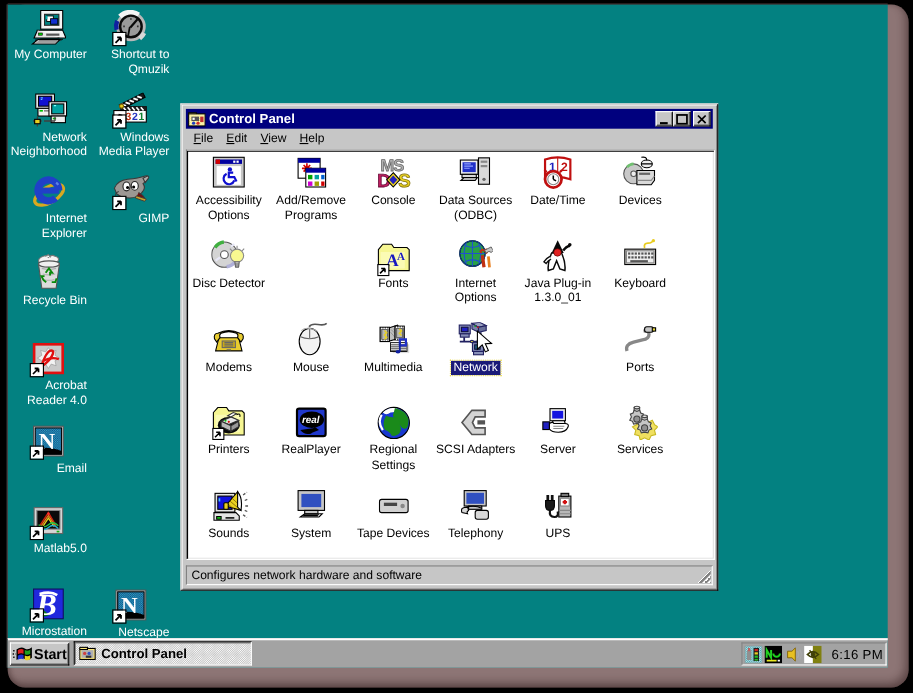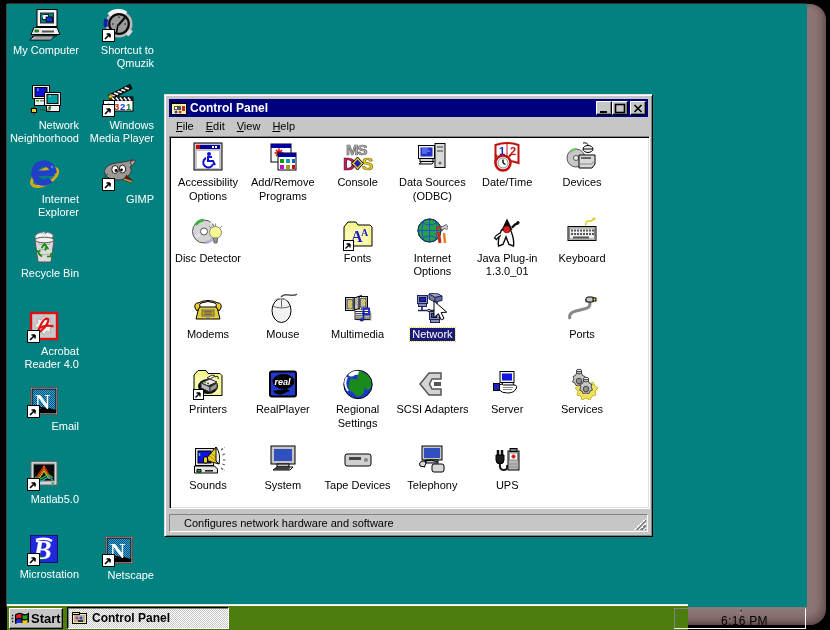--- a/index.html
+++ b/index.html
@@ -18,33 +18,33 @@
 .titlebar { position:absolute; left:4px; top:4px; right:4px; height:18px; background:#00007e; color:#fff; display:flex; align-items:center; }
 .titlebar .ttxt { font-weight:bold; font-size:12px; margin-left:3px; letter-spacing:0px; }
 .tico { width:16px; height:16px; margin-left:2px; }
 .tbtns { position:absolute; right:2px; top:2px; display:flex; }
 .tbtn { width:16px; height:14px; background:#c6c6c6; border-top:1px solid #fff; border-left:1px solid #fff; border-right:1px solid #000; border-bottom:1px solid #000; box-shadow:inset -1px -1px 0 #828282; position:relative; margin-left:0px; }
 .tbtn.close { margin-left:2px; }
 .menubar { position:absolute; left:4px; top:22px; right:4px; height:18px; display:flex; align-items:center; font-size:11px; color:#000; }
 .menubar span { margin-left:12px;text-align:center; }
 .menubar span u { text-decoration:underline; }
 .client { position:absolute; left:4px; top:41px; width:481px; height:373px; background:#fff; border-top:1px solid #828282; border-left:1px solid #828282; border-right:1px solid #fff; border-bottom:1px solid #fff; box-shadow:inset 1px 1px 0 #000, inset -1px -1px 0 #dfdfdf; }
-.statusbar { position:absolute; left:4px; bottom:4px; right:4px; height:18px; background:#c6c6c6; border-top:1px solid #828282; border-left:1px solid #828282; border-right:1px solid #fff; border-bottom:1px solid #fff; font-size:11px; color:#000; padding:2px 0 0 14px; }
+.statusbar { position:absolute; left:4px; bottom:4px; right:4px; height:18px; background:#c6c6c6; border-top:1px solid #828282; border-left:1px solid #828282; border-right:1px solid #fff; border-bottom:1px solid #fff; font-size:11px; color:#000; padding:2px 0 0 4px; }
 .grip { position:absolute; right:1px; bottom:1px; width:12px; height:12px; background:
  linear-gradient(135deg, transparent 0 50%, #fff 0 55%, #828282 0 65%, transparent 0 70%, #fff 0 75%, #828282 0 85%, transparent 0 90%, #fff 0 95%, #828282 0); }
 
 .cpi { position:absolute; width:72px; text-align:center; font-size:11px; line-height:13.5px; color:#000; }
 .cpi .ic { width:32px; height:32px; margin:0 auto 3px auto; position:relative; }
 .cpi .lbl { display:inline-block; white-space:nowrap; }
 .cpi.sel .lbl { background:#1a1a78; color:#fff; outline:1px dotted #e8d840; padding:0 2px; }
 
-.taskbar { position:absolute; left:7px; top:604px; width:681px; height:27px; background:#4d7c0f; border-top:1px solid #e8e8e8; box-shadow:inset 0 1px 0 #fff; }
+.taskbar { position:absolute; left:7px; top:580px; width:800px; height:27px; background:#a3a3a3; border-top:1px solid #e8e8e8; box-shadow:inset 0 1px 0 #fff; }
 .startbtn { position:absolute; left:2px; top:3px; width:54px; height:21px; background:#c6c6c6; border-top:1px solid #fff; border-left:1px solid #fff; border-right:1px solid #000; border-bottom:1px solid #000; box-shadow:inset -1px -1px 0 #828282; display:flex; align-items:center; font-weight:bold; font-size:13px; }
 .taskbtn { position:absolute; left:60px; top:2px; width:162px; height:22px; background-color:#c6c6c6; background-image:linear-gradient(45deg,#fff 25%,transparent 25%,transparent 75%,#fff 75%),linear-gradient(45deg,#fff 25%,transparent 25%,transparent 75%,#fff 75%); background-size:2px 2px; background-position:0 0,1px 1px; border-top:1px solid #000; border-left:1px solid #000; border-right:1px solid #fff; border-bottom:1px solid #fff; box-shadow:inset 1px 1px 0 #828282; display:flex; align-items:center; font-weight:bold; font-size:12px; }
-.tray { position:absolute; left:667px; top:3px; width:132px; height:21px; border-top:1px solid #828282; border-left:1px solid #828282; border-right:1px solid #fff; border-bottom:1px solid #fff; display:flex; align-items:center;flex-direction:column; }
+.tray { position:absolute; left:667px; top:3px; width:132px; height:21px; border-top:1px solid #828282; border-left:1px solid #828282; border-right:1px solid #fff; border-bottom:1px solid #fff; display:flex; align-items:center; }
 .tray .time { font-size:12px; color:#000; margin-left:9px; letter-spacing:0.3px; }
 .ticon { width:16px; height:16px; margin-left:2px; }
 </style>
 </head>
 <body>
 <div class="crt"></div>
 <div class="desktop"></div>
 <div style="position:absolute;left:7px;top:3px;width:800px;height:1px;background:#3a2a2a"></div>
 <div style="position:absolute;left:6px;top:4px;width:1px;height:603px;background:#4a4a4a"></div>
 <div id="dicons">

